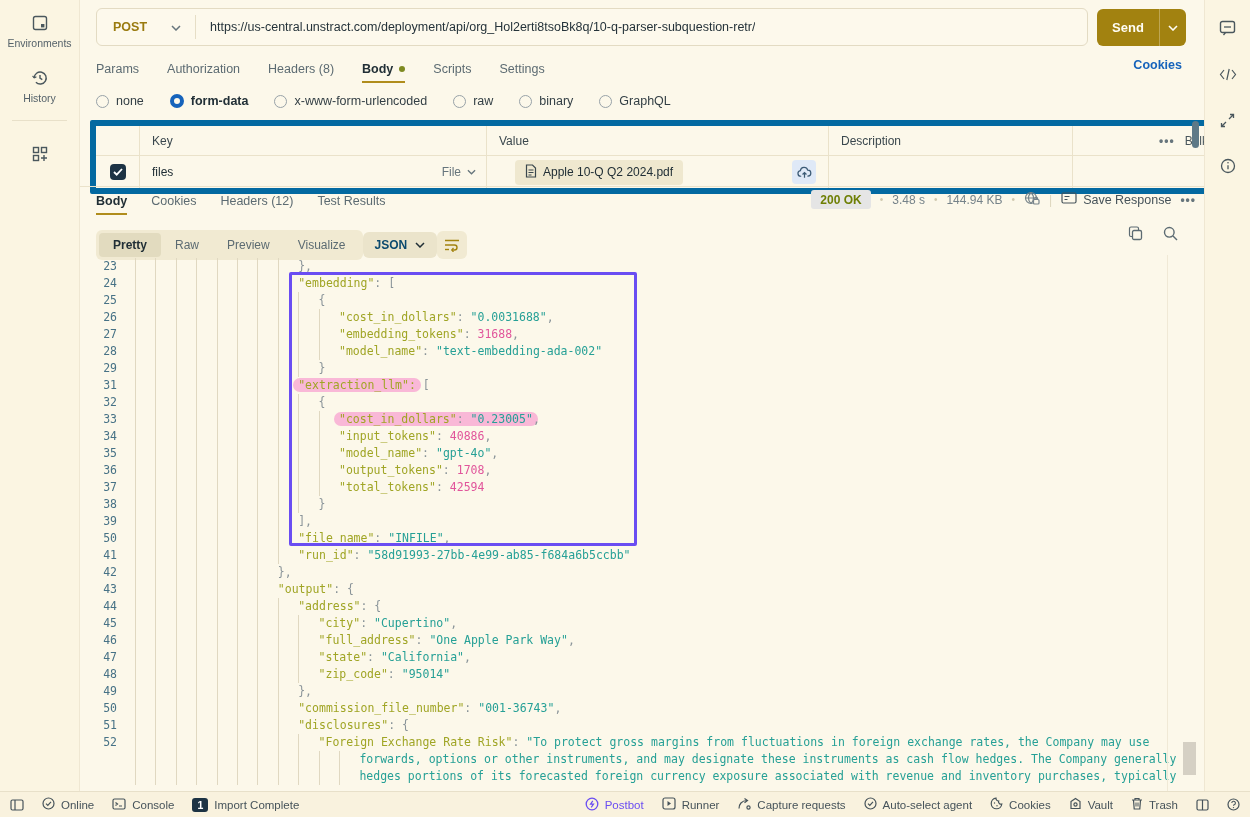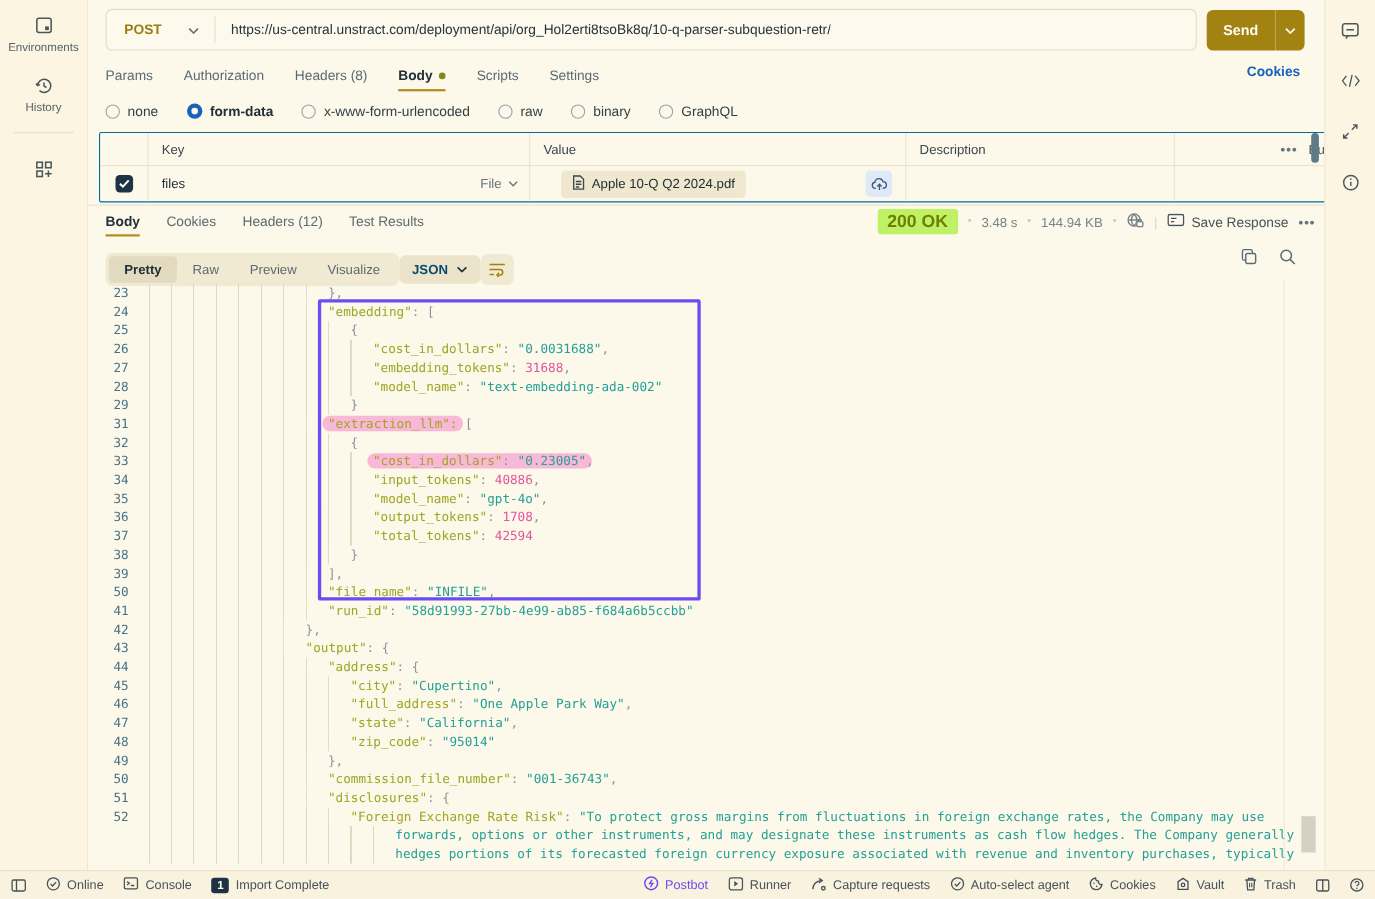--- a/index.html
+++ b/index.html
@@ -33,21 +33,21 @@
   .body-dot { width:6px; height:6px; border-radius:50%; background:#7E8A21; }
   .cookies-link { position:absolute; top:58px; right:22px; font-size:12.5px; font-weight:600; color:#1663BB; cursor:pointer; }
 
   .mode-row { position:absolute; left:16px; top:89px; height:24px; display:flex; gap:26px; align-items:center; font-size:12.5px; color:#333F45; }
   .radio-opt { display:flex; align-items:center; gap:7px; cursor:pointer; }
   .radio { width:13px; height:13px; border-radius:50%; border:1.5px solid #98A2A8; background:transparent; }
   .radio.sel { width:14px; height:14px; border:4.5px solid #1663BB; }
   .radio-opt.sel-label { color:#212F36; font-weight:600; }
 
   
-  .form-table { position:absolute; left:10px; top:120px; width:1160px; border:1px solid #0369a1; border-radius:2px; font-size:12px; }
+  .form-table { position:absolute; left:10px; top:120px; width:1160px; border:6px solid #0369a1; border-radius:2px; font-size:12px; }
   .ft-row { display:flex; align-items:stretch; }
   .ft-row.header { height:29px; color:#3A474D; }
   .ft-row.data { height:33px; border-top:1px solid #EAE2CA; }
   .ft-cell { display:flex; align-items:center; padding:0 12px; border-left:1px solid #EAE2CA; }
   .ft-cell:first-child { border-left:none; }
   .c-check { width:43px; justify-content:center; }
   .c-key { width:347px; position:relative; }
   .c-value { width:342px; }
   .c-desc { width:244px; }
   .c-actions { flex:1; justify-content:flex-end; gap:10px; color:#4A575D; }
@@ -56,21 +56,21 @@
   .file-chip { display:flex; align-items:center; gap:6px; background:#EFE8CF; border-radius:4px; padding:4px 10px; margin-left:16px; color:#212F36; }
   .upload-btn { margin-left:auto; width:24px; height:24px; background:#DFE9F7; border-radius:4px; display:flex; align-items:center; justify-content:center; color:#3B5A75; cursor:pointer; }
   .dots3 { letter-spacing:1px; color:#66757C; font-weight:700; cursor:pointer; }
   .bulk-edit { color:#4A575D; cursor:pointer; }
   .table-scrollthumb { position:absolute; left:1112px; top:121px; width:7px; height:27px; border-radius:4px; background:#5E7987; }
 
   
   .resp-header { position:absolute; left:0; top:186px; width:1124px; height:28px; border-top:1px solid #EAE2CA; }
   .resp-tabs { position:absolute; left:16px; top:0; height:28px; display:flex; gap:24px; font-size:12.5px; color:#5C6B72; }
   .resp-meta { position:absolute; right:8px; top:3px; display:flex; align-items:center; gap:9px; font-size:12px; color:#76838A; }
-  .status-badge { background:#bef264; color:#6E7F04; font-weight:700; padding:2.5px 9px; border-radius:3px; font-size:16px; }
+  .status-badge { background:#e5e5e5; color:#6E7F04; font-weight:700; padding:2.5px 9px; border-radius:3px; font-size:12px; }
   .meta-dot { color:#CFC8AE; font-size:10px; }
   .meta-sep { color:#DDD5BD; }
   .save-resp { display:flex; align-items:center; gap:6px; color:#46535A; font-size:12.5px; cursor:pointer; }
 
   
   .view-bar { position:absolute; left:16px; top:222px; height:46px; display:flex; align-items:center; }
   .segmented { display:flex; background:#F1EAD2; border-radius:6px; padding:3px; }
   .seg-btn { padding:5px 14px; border-radius:4px; font-size:12px; color:#5C6B72; cursor:pointer; white-space:nowrap; }
   .seg-btn.active { background:#E2DBBF; color:#212F36; font-weight:600; }
   .json-select { display:flex; align-items:center; gap:8px; background:#EBE4CB; border-radius:6px; padding:6px 12px; font-size:12px; font-weight:600; color:#0c4a6e; cursor:pointer; }

